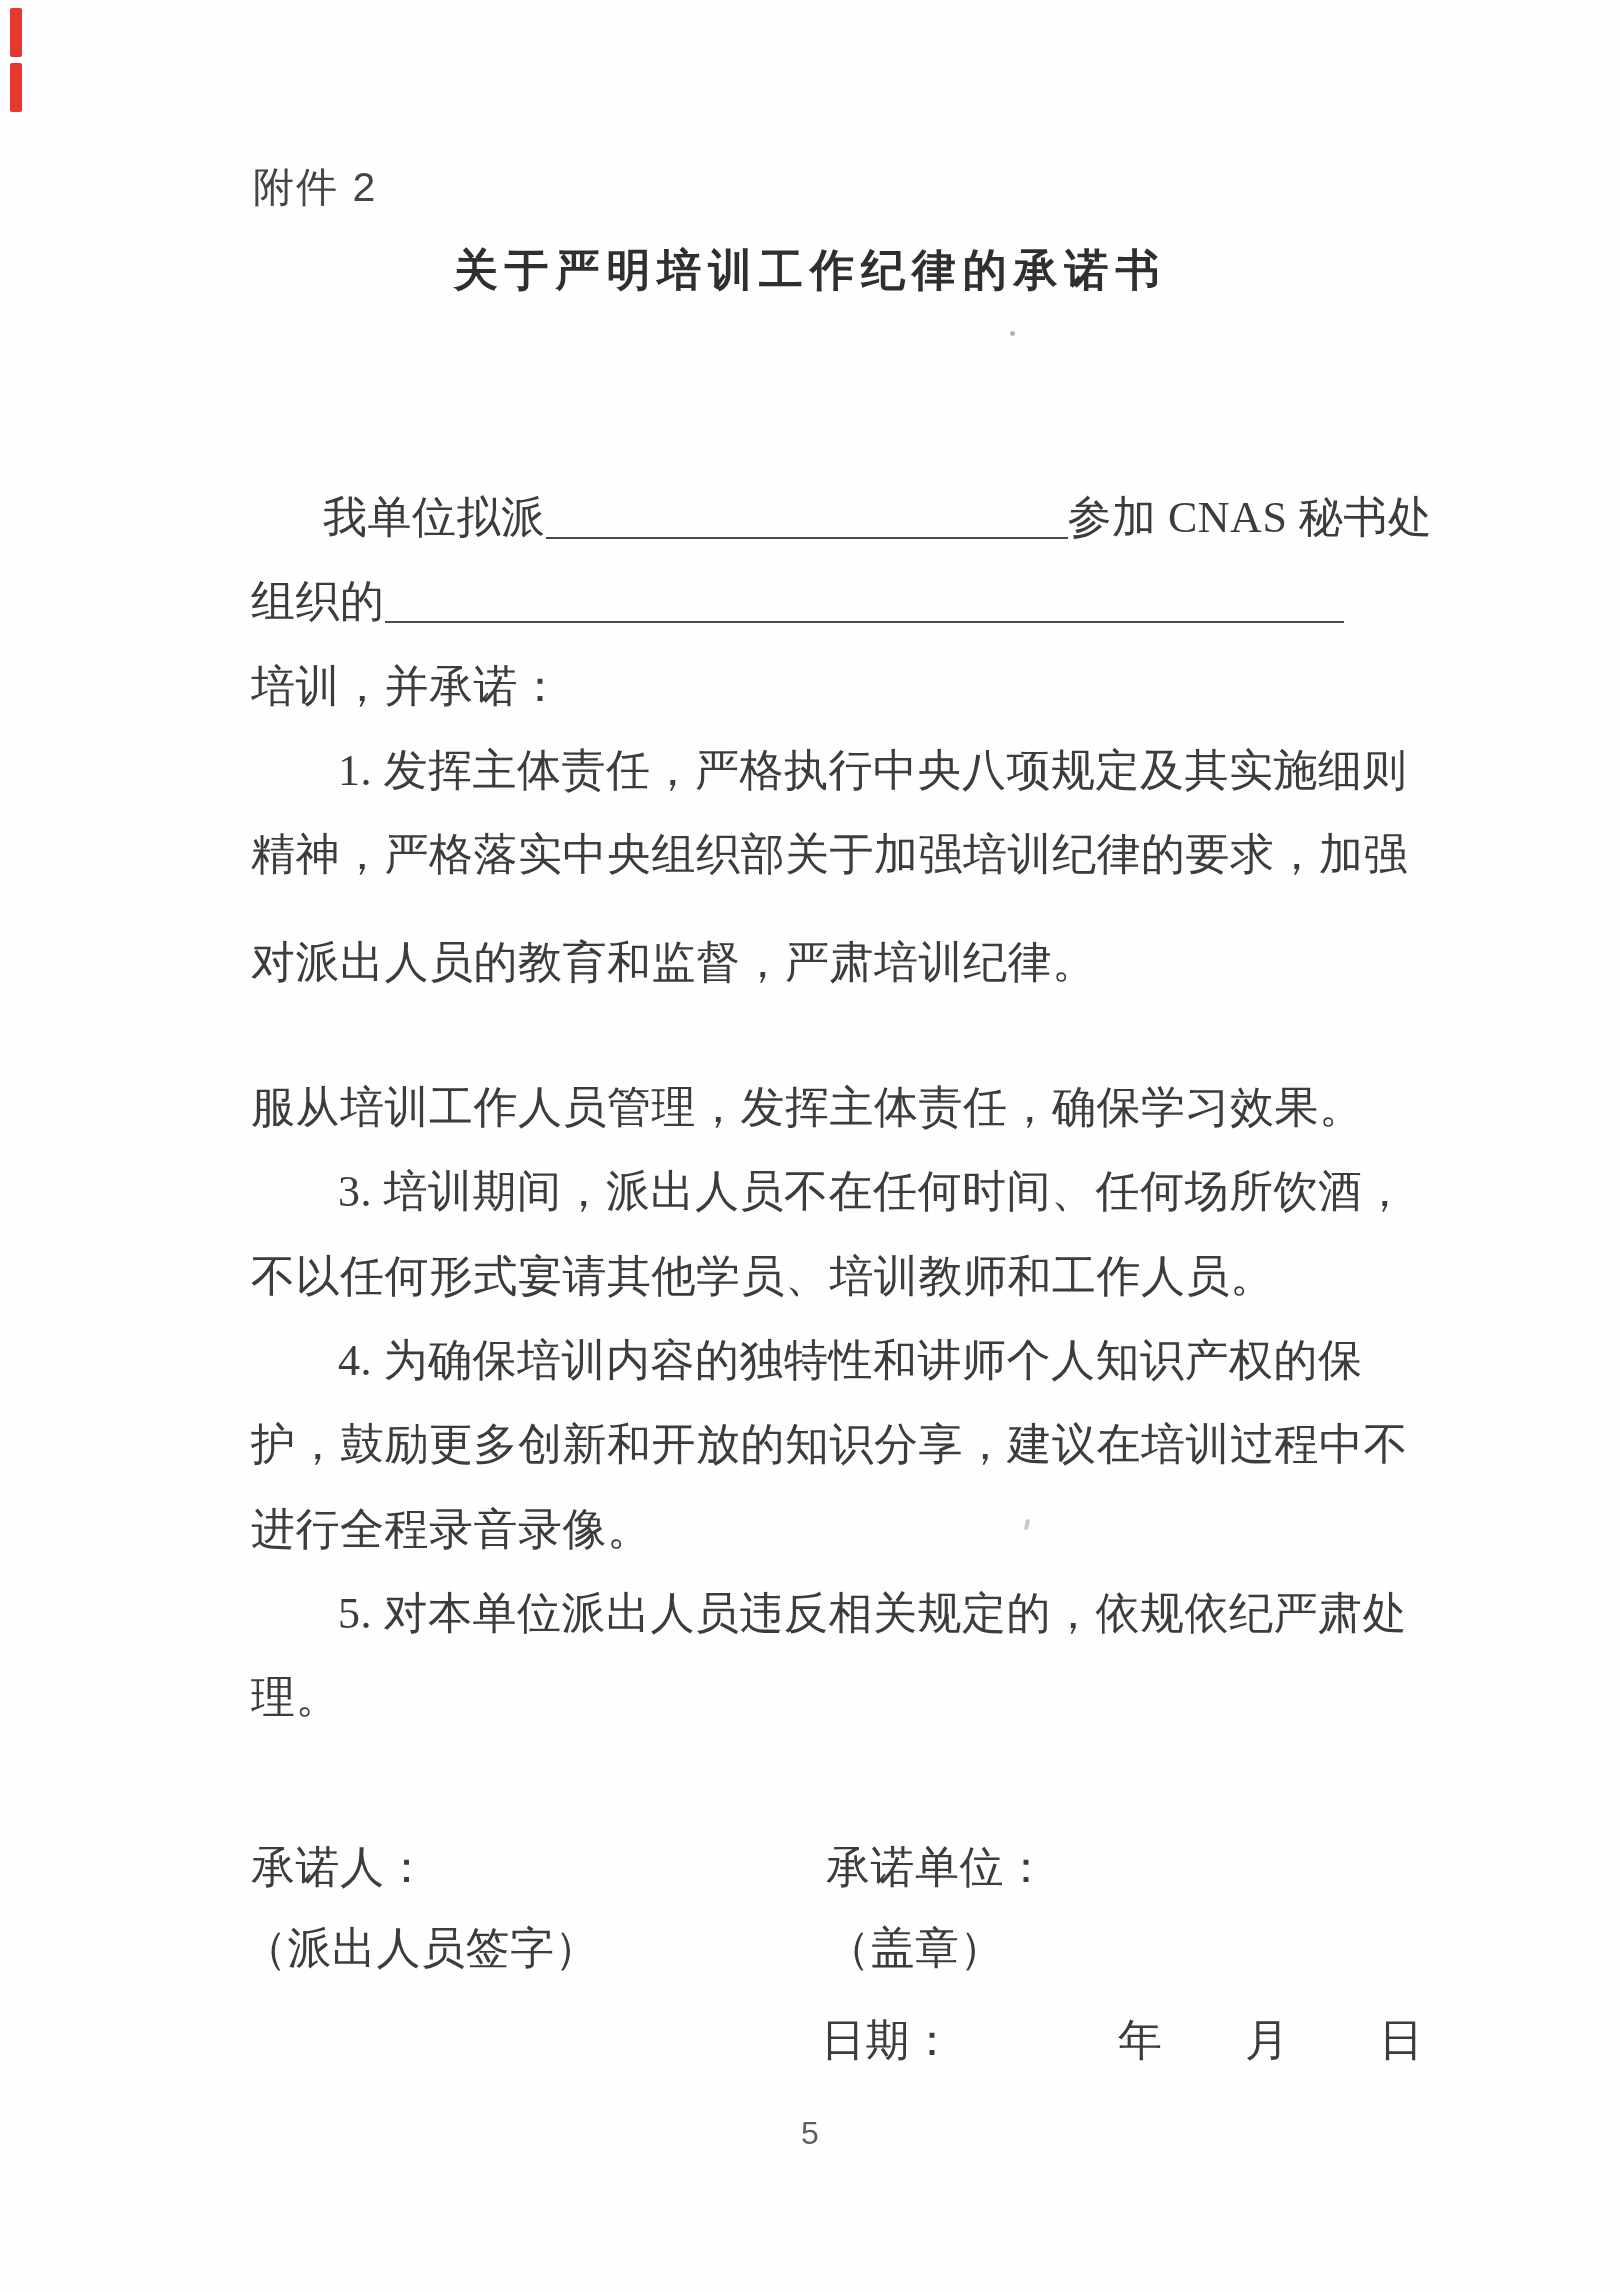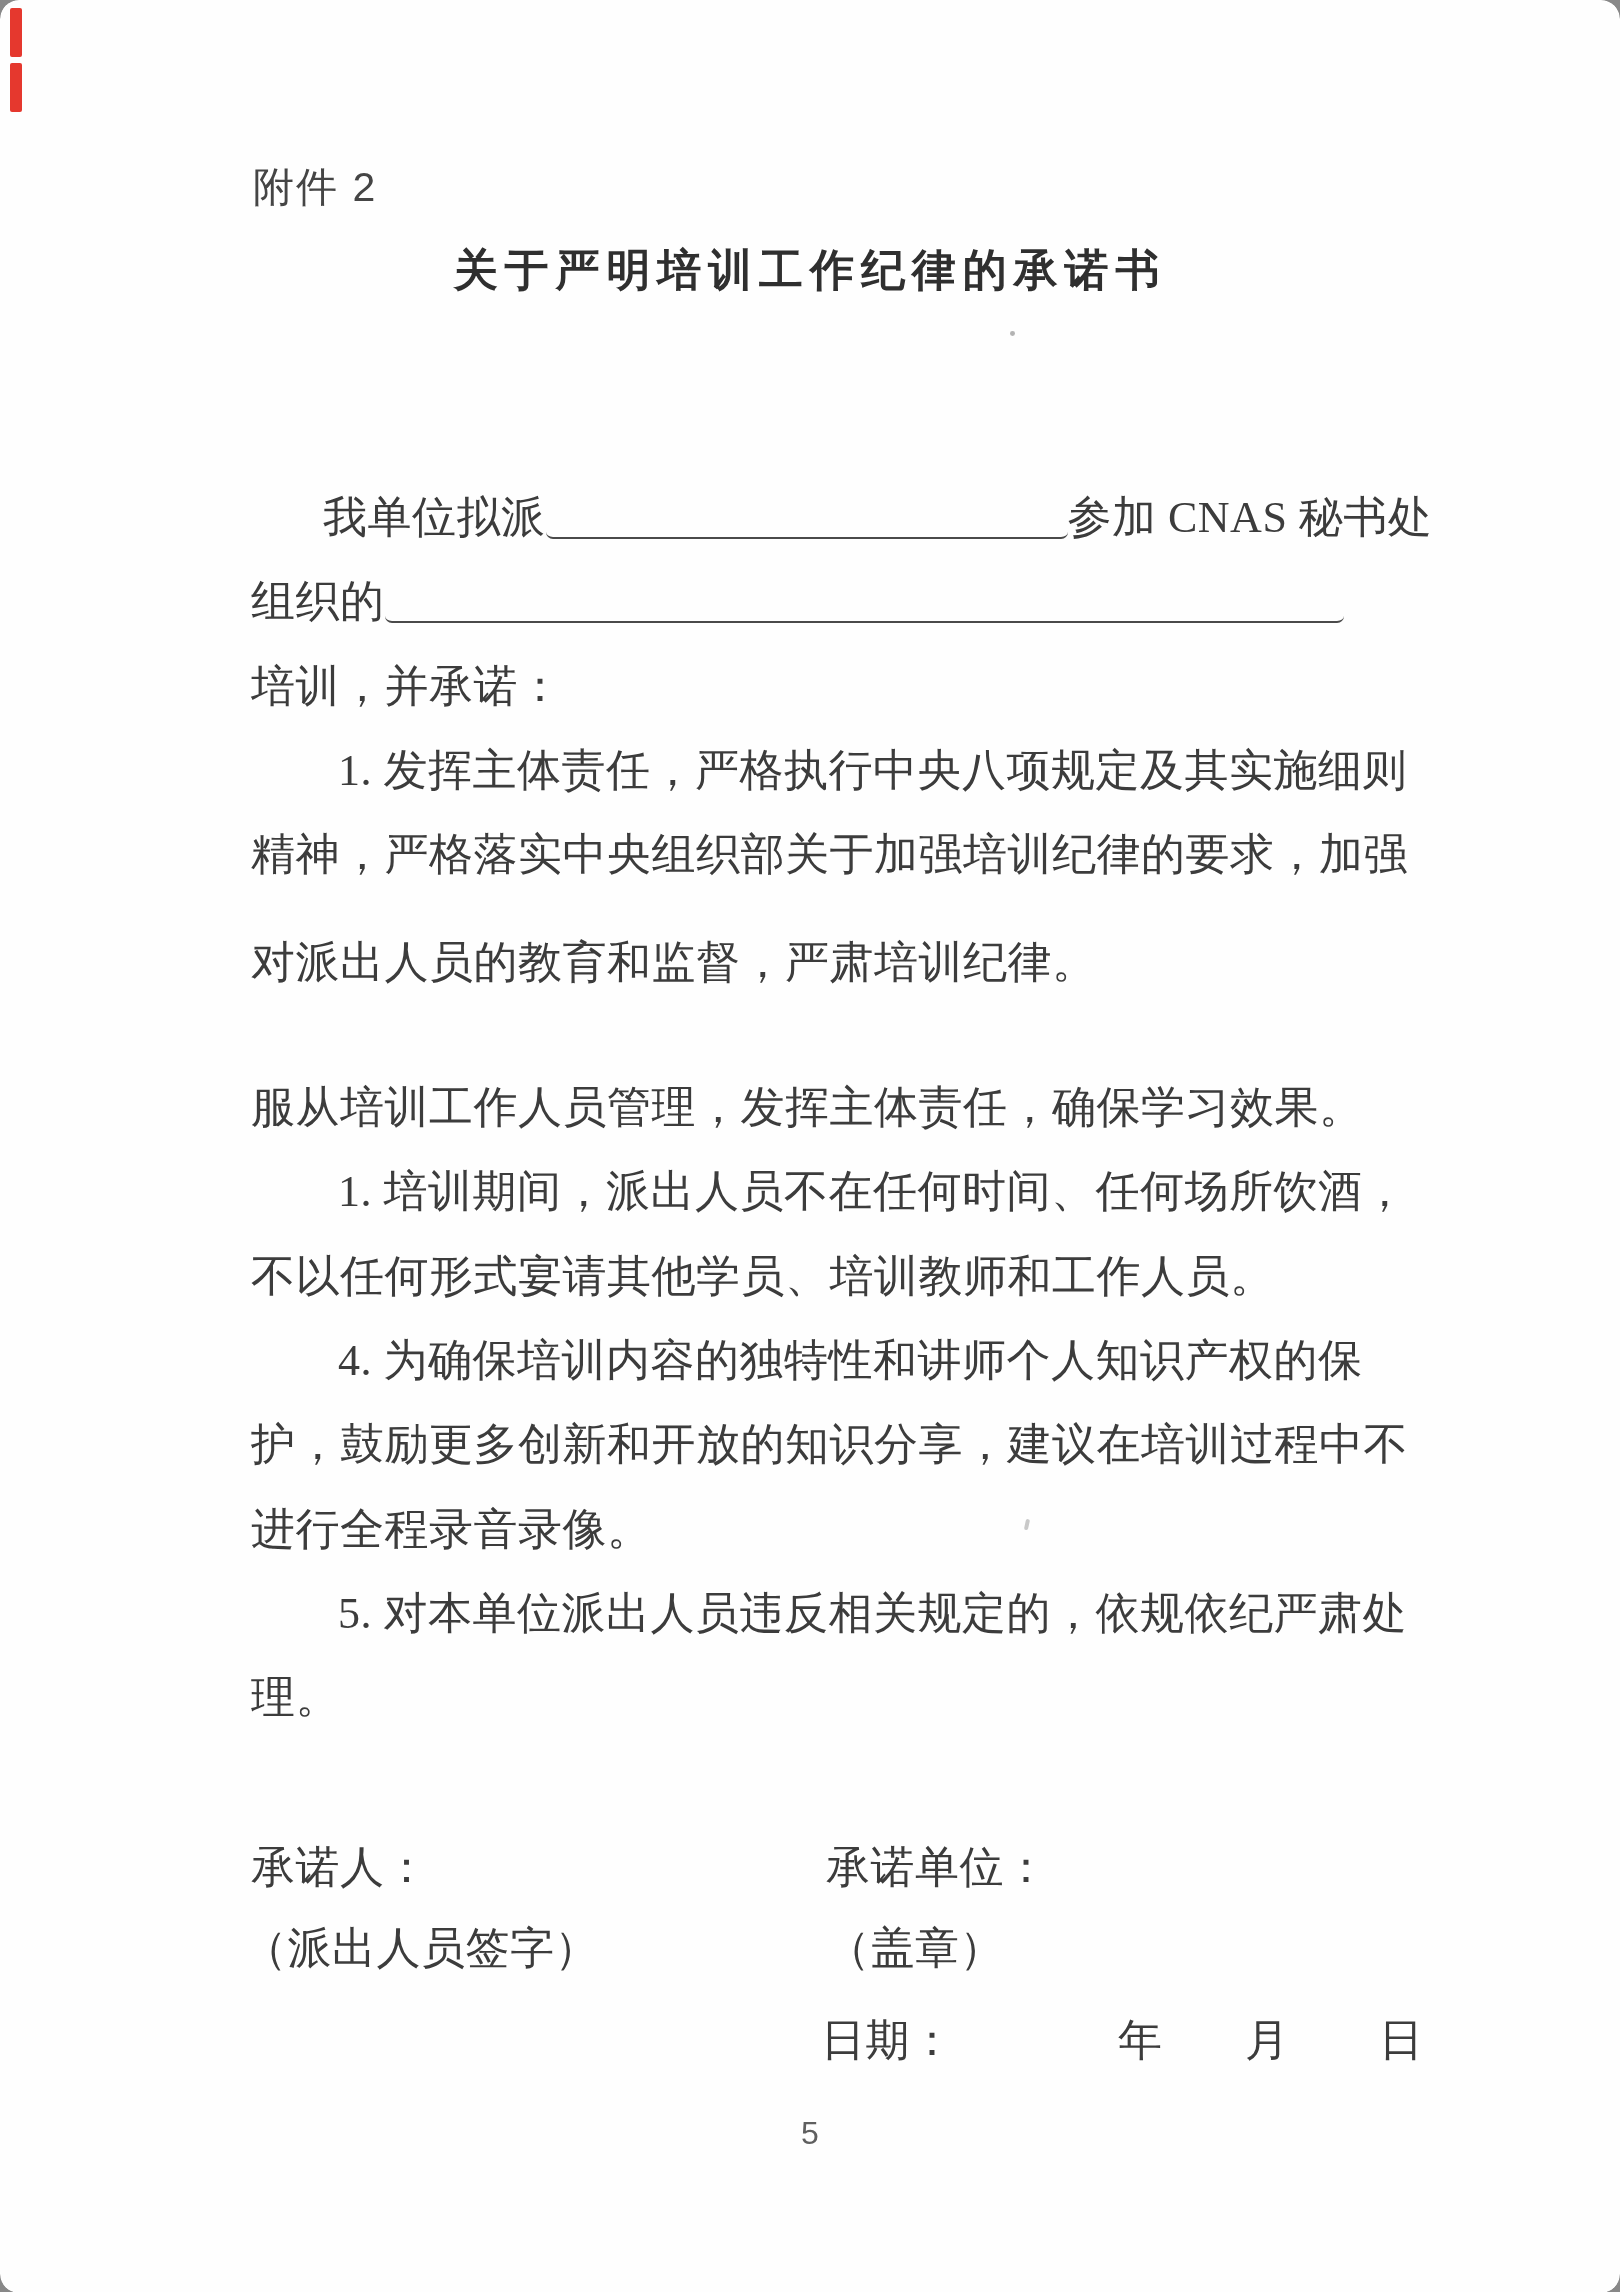--- a/index.html
+++ b/index.html
@@ -1,15 +1,15 @@
 <!DOCTYPE html>
 <html lang="zh"><head>
 <meta charset="utf-8">
 <style>
-  * { margin: 0; padding: 0; box-sizing: border-box; border-radius: 19px; }
+  * { margin: 0; padding: 0; box-sizing: border-box; }
   html, body { background: #888; }
   .page {
     position: relative;
     width: 1620px;
     height: 2293px;
     margin: 0 auto;
     background: #fefefe;
     overflow: hidden;
     font-family: "Liberation Serif", "DejaVu Serif", serif;
     color: #3c3c3c;
@@ -113,21 +113,21 @@
   </div>
   <div class="bline" style="left:251px; top:657px;">培训，并承诺：</div>
   <div class="bline" style="left:251px; top:572px;">
     <span>组织的</span><span class="blank w2"></span>
   </div>
 
   <div class="bline" style="left:338px; top:741px;">1. 发挥主体责任，严格执行中央八项规定及其实施细则</div>
   <div class="bline" style="left:251px; top:825px;">精神，严格落实中央组织部关于加强培训纪律的要求，加强</div>
   <div class="bline" style="left:251px; top:910px;margin-top:23px;">对派出人员的教育和监督，严肃培训纪律。</div>
   <div class="bline" style="left:251px; top:1078px;">服从培训工作人员管理，发挥主体责任，确保学习效果。</div>
-  <div class="bline" style="left:338px; top:1162px;">1. 培训期间，派出人员不在任何时间、任何场所饮酒，</div>
+  <div class="bline" style="left:338px; top:1162px;">3. 培训期间，派出人员不在任何时间、任何场所饮酒，</div>
   <div class="bline" style="left:251px; top:1247px;">不以任何形式宴请其他学员、培训教师和工作人员。</div>
   <div class="bline" style="left:338px; top:1331px;">4. 为确保培训内容的独特性和讲师个人知识产权的保</div>
   <div class="bline" style="left:251px; top:1415px;">护，鼓励更多创新和开放的知识分享，建议在培训过程中不</div>
   <div class="bline" style="left:251px; top:1500px;">进行全程录音录像。</div>
   <div class="bline" style="left:338px; top:1584px;">5. 对本单位派出人员违反相关规定的，依规依纪严肃处</div>
   <div class="bline" style="left:251px; top:1668px;">理。</div>
 
   <div class="bline sig-label" style="left:251px; top:1838px;">承诺人：</div>
   <div class="bline sig-label" style="left:826px; top:1838px;">承诺单位：</div>
   <div class="bline sig-label" style="left:243px; top:1919px;">（派出人员签字）</div>

